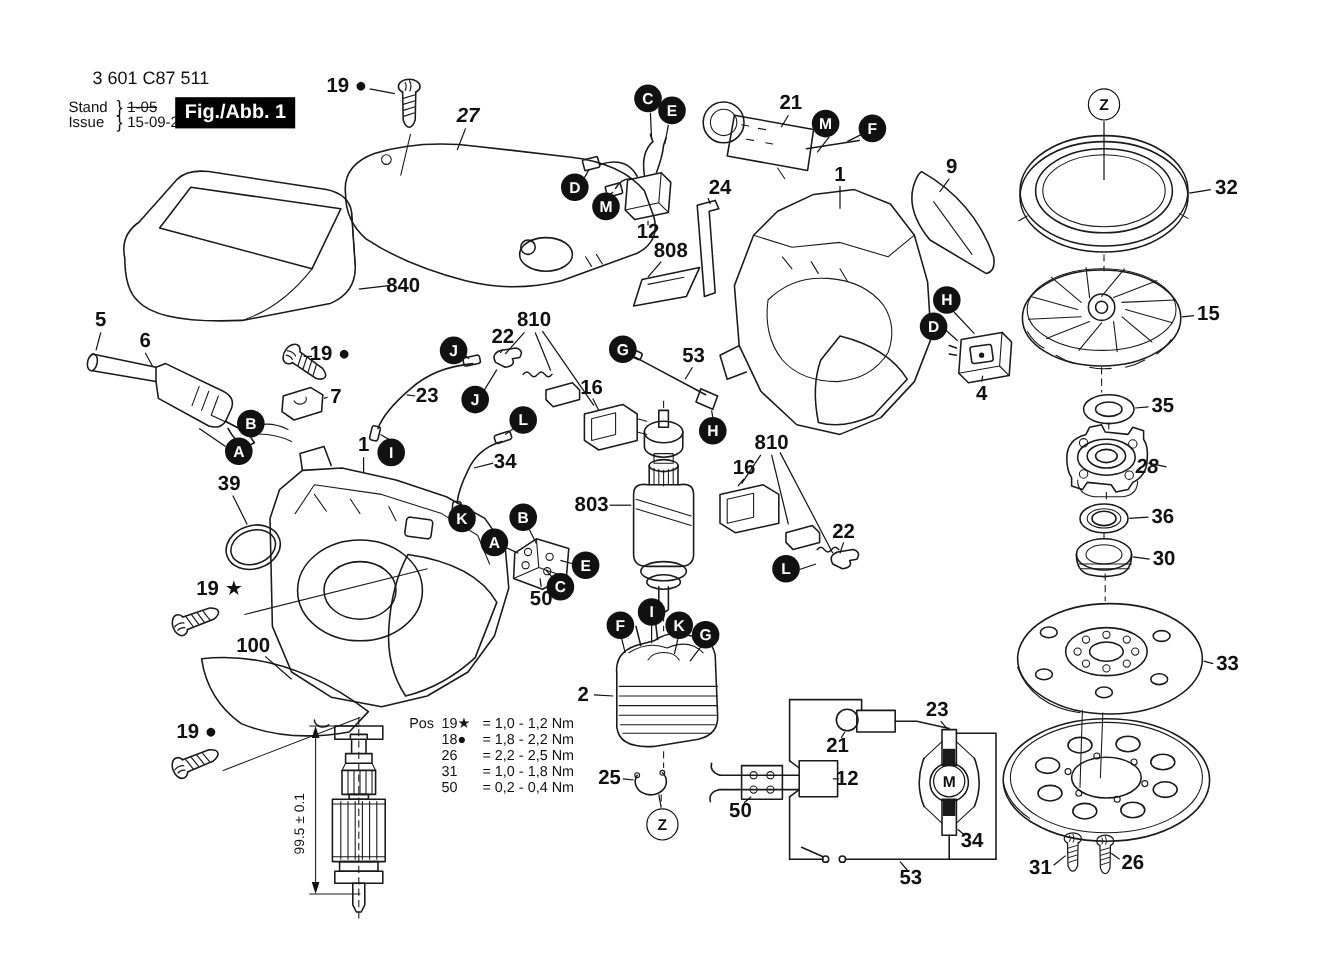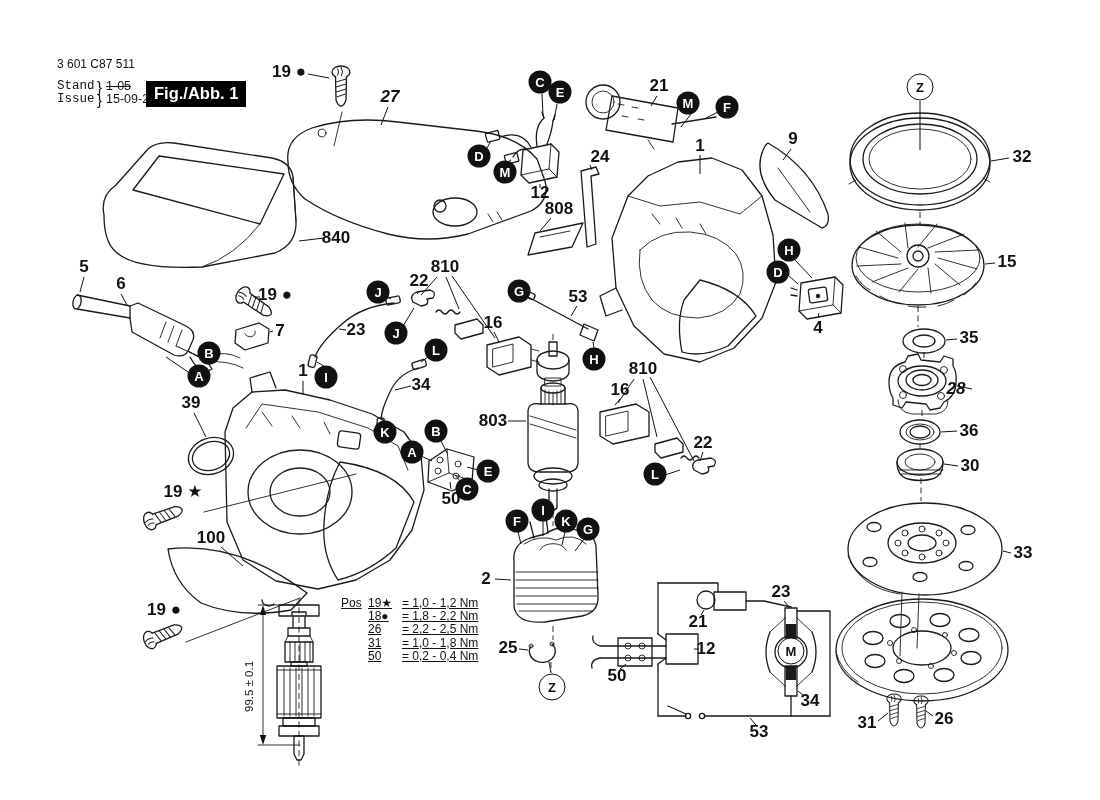--- a/index.html
+++ b/index.html
@@ -13,29 +13,29 @@
   .thin{fill:none;stroke:#1a1a1a;stroke-width:0.9;stroke-linejoin:round;stroke-linecap:round;}
   .dash{fill:none;stroke:#1a1a1a;stroke-width:0.9;stroke-dasharray:6 3.5;}
   #leader-layer line{stroke:#111;stroke-width:1;}
   .plabel{position:absolute;transform:translate(-50%,-50%);font-weight:bold;font-size:17px;
           white-space:nowrap;color:#111;}
   .marker{position:absolute;transform:translate(-50%,-50%);width:23px;height:23px;border-radius:50%;
           font-weight:bold;font-size:13px;line-height:23px;text-align:center;}
   .marker.filled{background:#111;color:#fff;}
   .marker.outline{background:#fff;color:#111;border:1.7px solid #111;width:25px;height:25px;line-height:25px;}
   #header{position:absolute;left:57px;top:57px;z-index:4;}
-  #part-number{font-size:12px;margin-bottom:9px;}
+  #part-number{font-size:15px;margin-bottom:9px;margin-left:20px;}
   .siRow{display:flex;align-items:center;font-size:12.5px;line-height:13px;}
-  .siLabel{width:38px;font-family:Liberation Mono, monospace;}
+  .siLabel{width:38px;}
   .siBrace{font-size:15px;margin:0 4px 0 2px;}
   .struck{text-decoration:line-through;}
   #fig-badge{position:absolute;left:146px;top:81px;background:#000;color:#fff;font-weight:bold;
              font-size:16.5px;padding:3px 8px 4px 8px;z-index:5;}
   #torque-block{position:absolute;left:341px;top:597px;z-index:4;font-size:12px;line-height:13.2px;}
-  .trow{display:flex;text-decoration:underline;}
+  .trow{display:flex;}
   .tc1{width:27px;}
   .tc2{width:34px;}
   .dimtext{font-size:11.5px;fill:#111;font-family:"Liberation Sans","DejaVu Sans",sans-serif;}
   #footer-notes{position:absolute;left:54px;top:685px;z-index:4;font-size:12px;line-height:14.5px;}
 </style>
 </head>
 <body>
 
 <div id="page">
 

